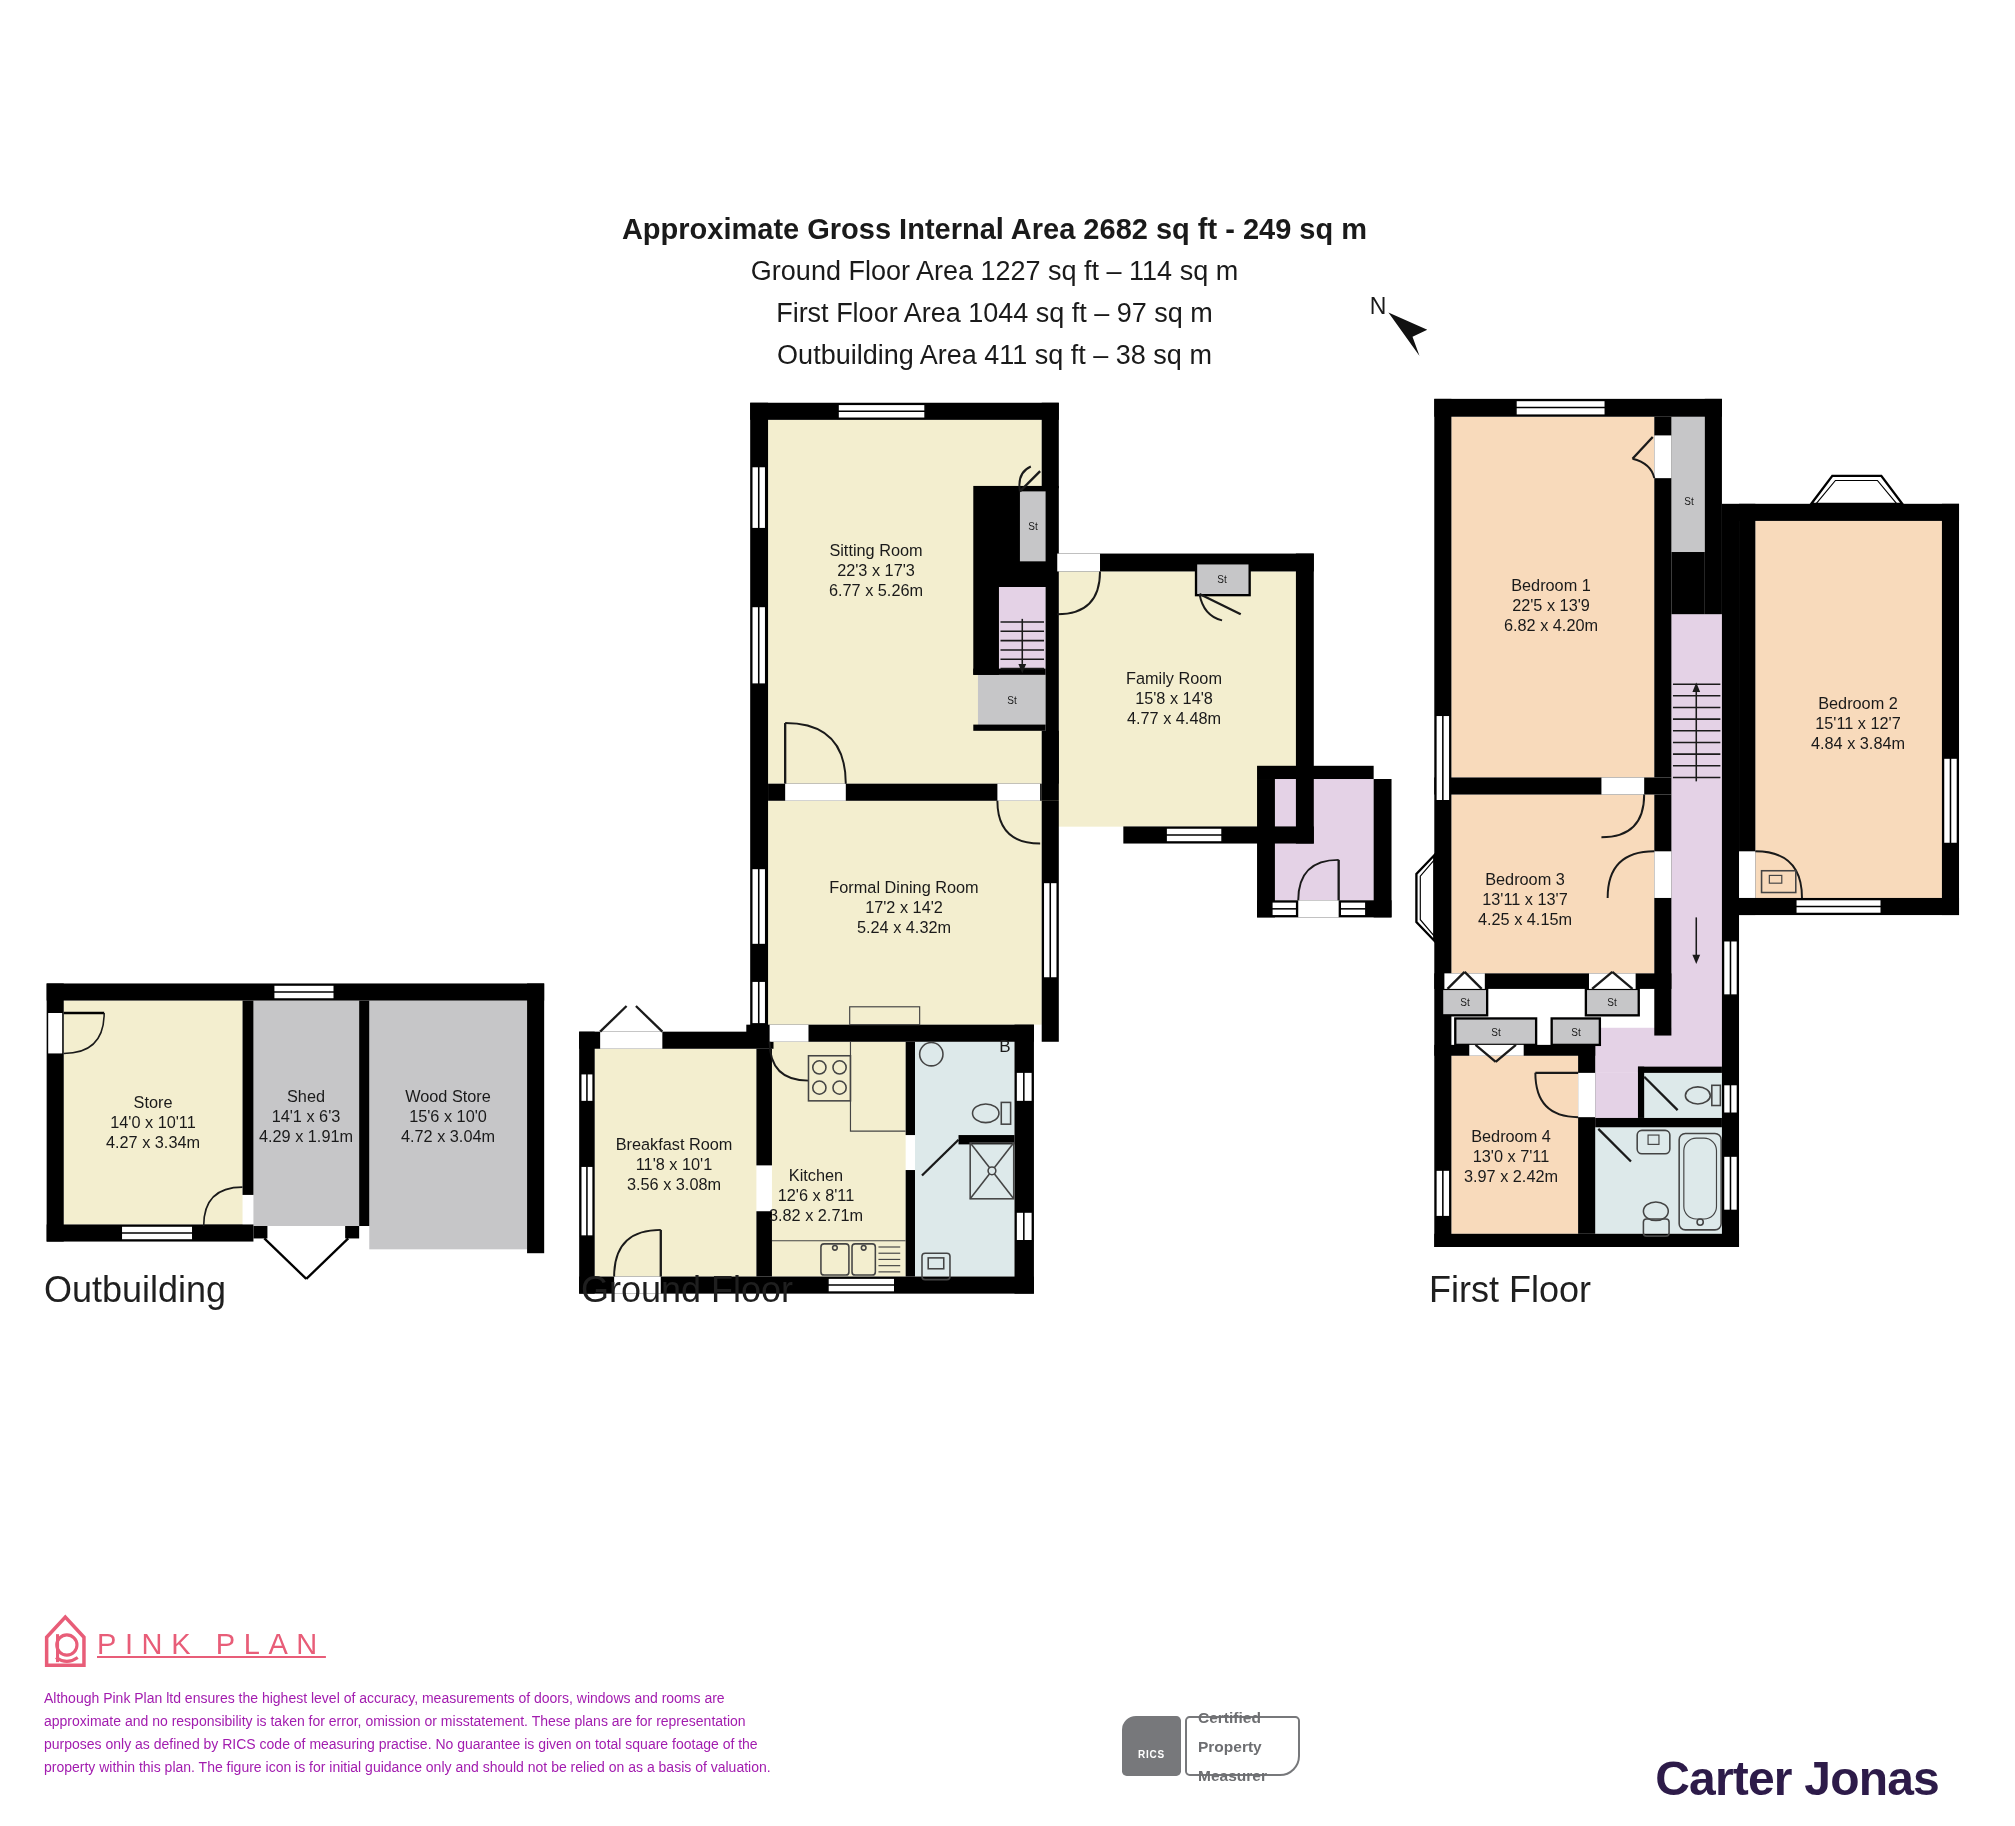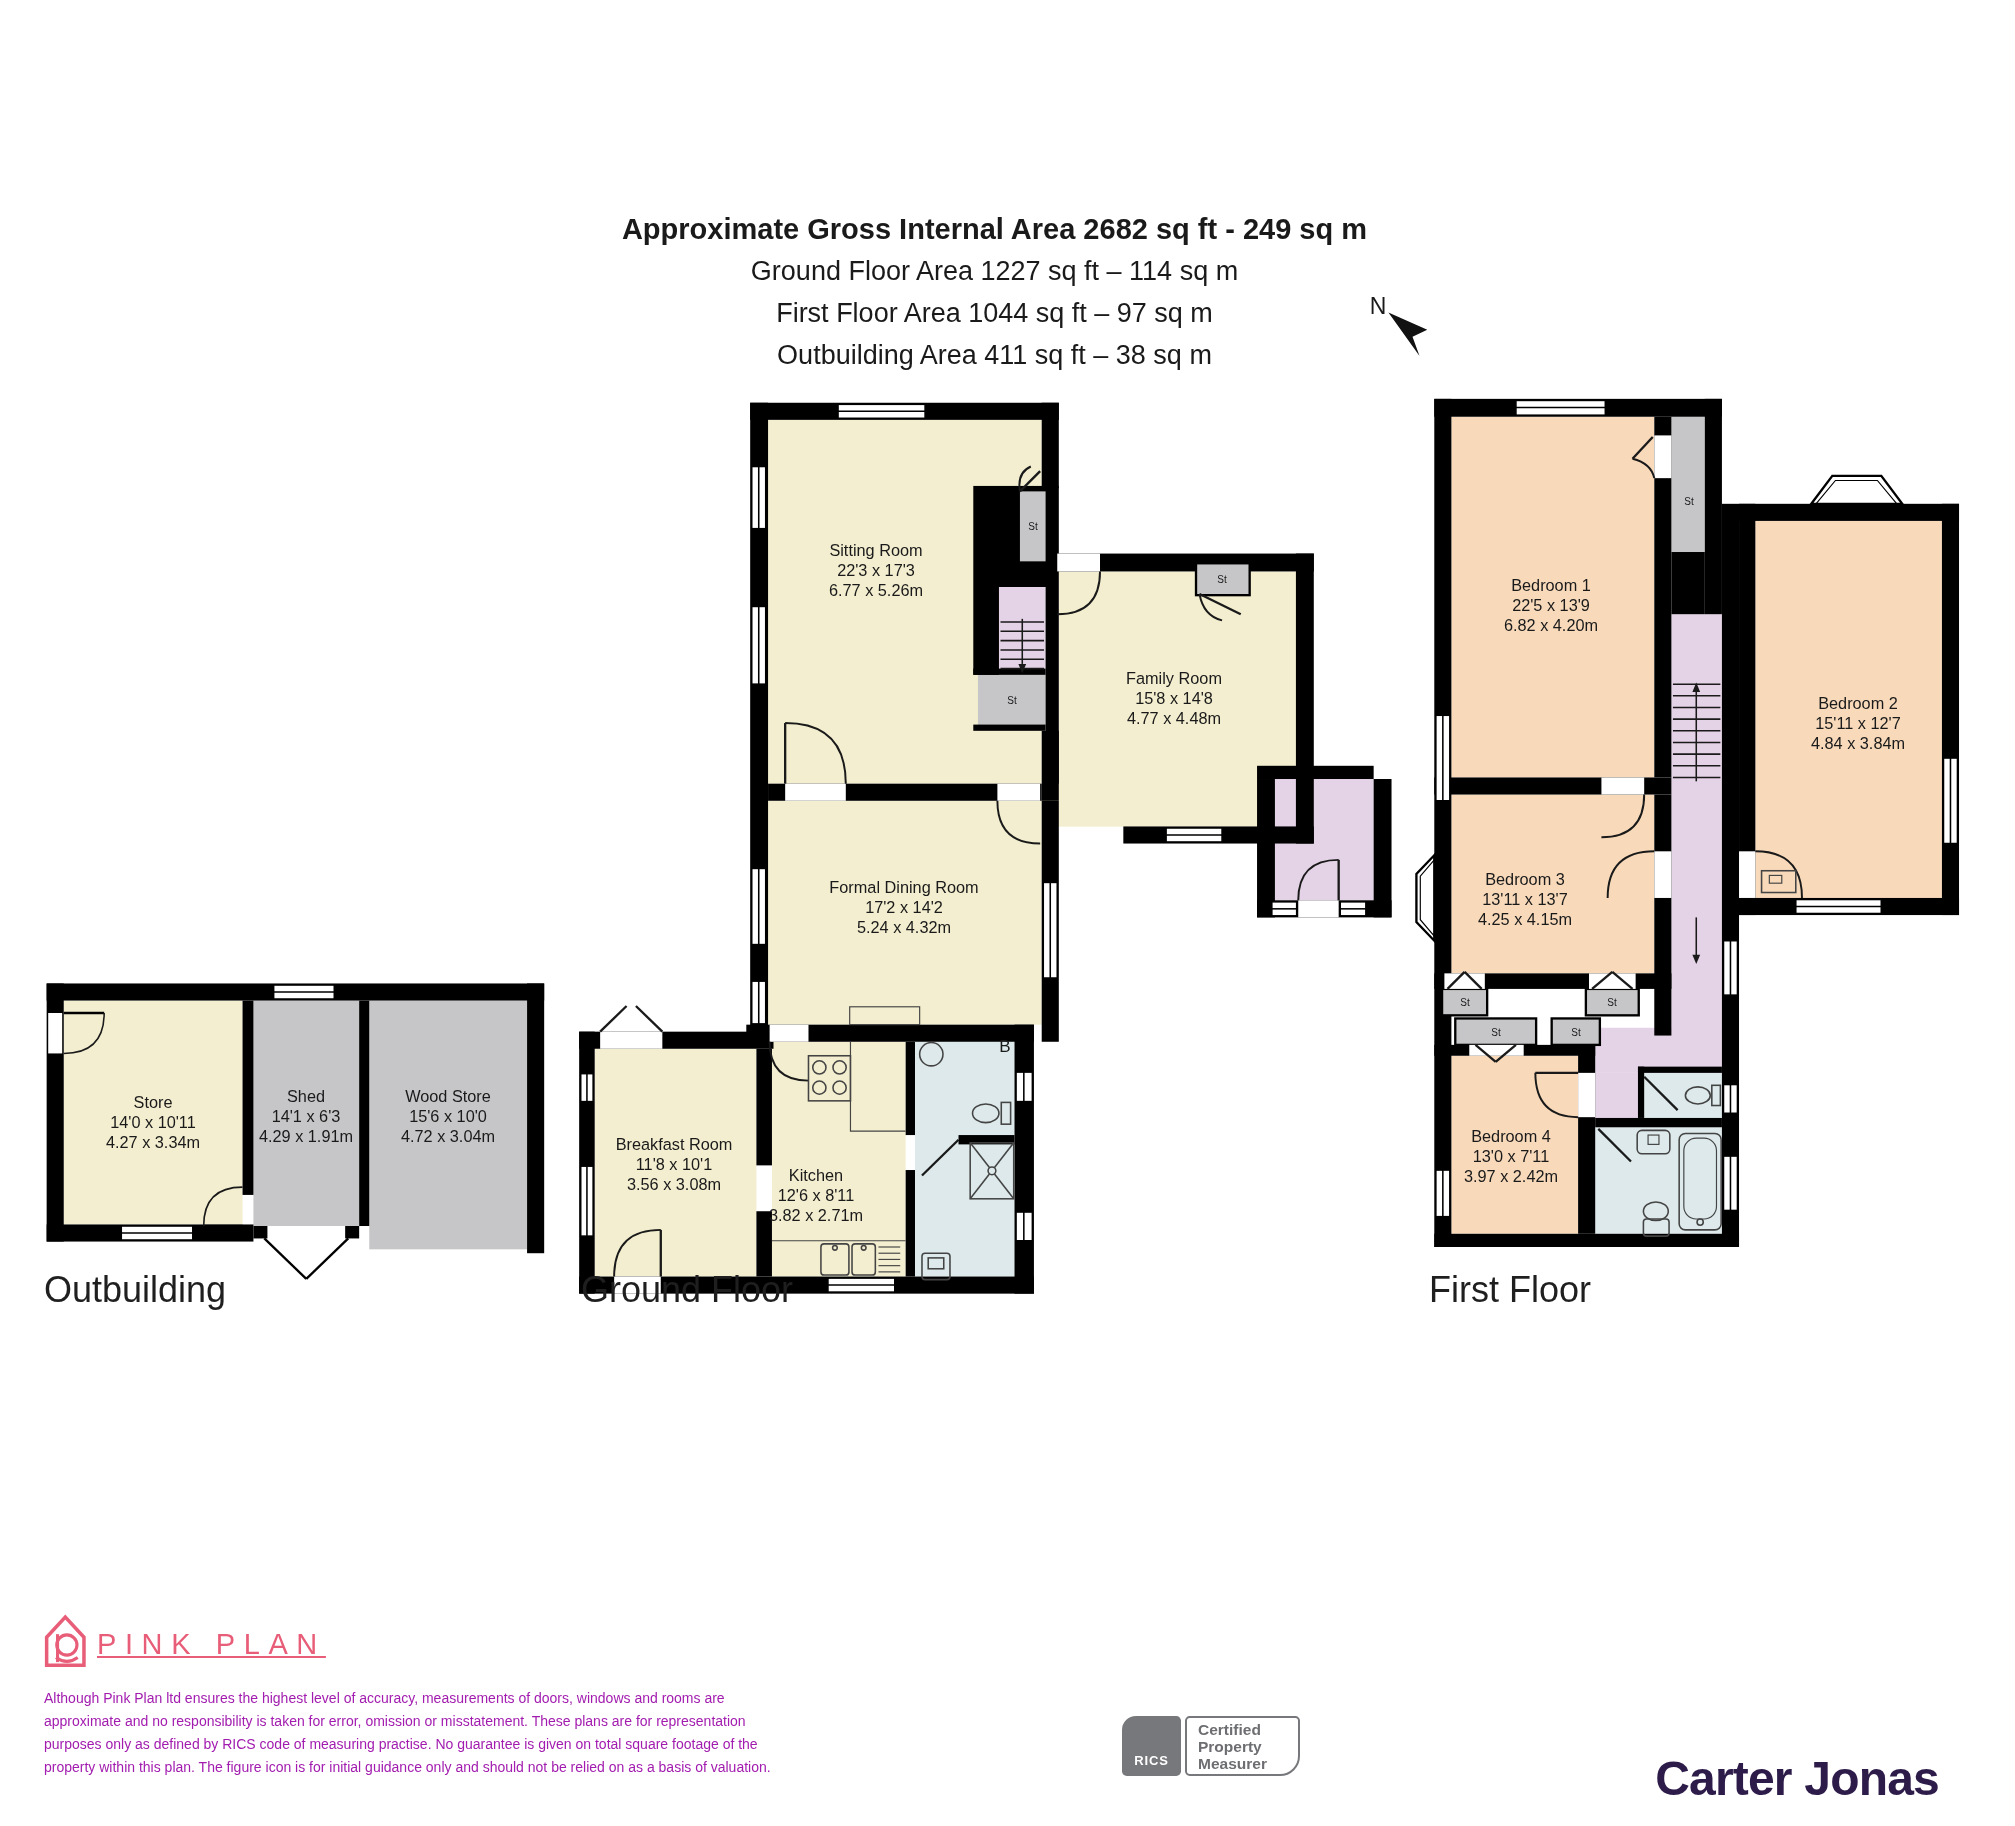--- a/index.html
+++ b/index.html
@@ -14,24 +14,24 @@
               font-size:16.3px;line-height:20px;white-space:nowrap;}
   .tag{position:absolute;transform:translate(-50%,-50%);font-size:10px;}
   .tag-b{position:absolute;transform:translate(-50%,-50%);font-size:17px;}
   .caption{position:absolute;font-size:36px;color:#1f1f1f;}
   .brand-text{position:absolute;left:97px;top:1628px;font-size:29px;letter-spacing:8.6px;
               font-weight:500;text-decoration:underline;}
   .disclaimer{position:absolute;left:44px;top:1687px;font-size:14px;line-height:23px;color:#a21caf;}
   .rics-box{position:absolute;left:1122px;top:1716px;width:59px;height:60px;
             border-radius:14px 4.7px 4.7px 4.7px;display:flex;flex-direction:column;
             align-items:center;justify-content:flex-end;}
-  .rics-word{color:#fff;font-weight:bold;font-size:13px;letter-spacing:0.8px;margin-bottom:8px;text-align:center;}
+  .rics-word{color:#fff;font-weight:bold;font-size:10px;letter-spacing:0.8px;margin-bottom:16px;text-align:center;}
   .rics-cert{position:absolute;left:1185px;top:1716px;width:115px;height:60px;background:#fff;
              border:2.3px solid #77787b;box-sizing:border-box;border-radius:4.7px 4.7px 20px 4.7px;
-             display:flex;flex-direction:column;justify-content:center;padding-left:11px;}
+             display:flex;flex-direction:column;justify-content:center;padding-left:11px;gap:12px;}
   .rics-cert div{font-size:15.5px;font-weight:bold;color:#6d6e71;line-height:17px;}
   .agent{position:absolute;left:1578px;top:1715px;width:361px;height:62px;text-align:right;
          font-size:48px;font-weight:600;letter-spacing:-0.8px;margin-top:36px;}
 </style>
 </head>
 <body>
 
 <div id="canvas">
 
 <svg id="plan-svg" width="2015" height="1827" viewBox="0 0 2592 2350">

